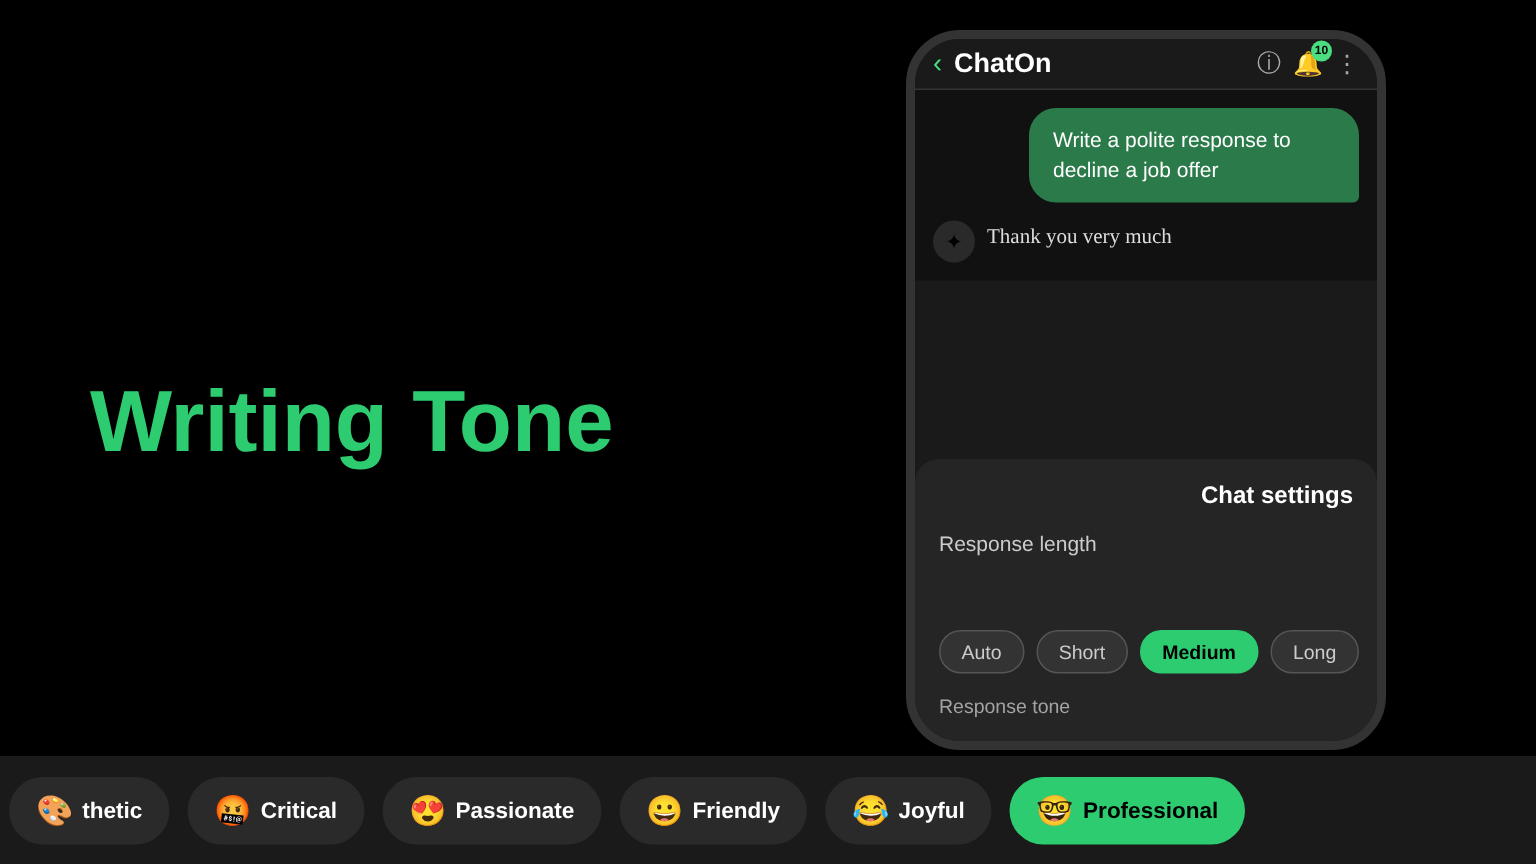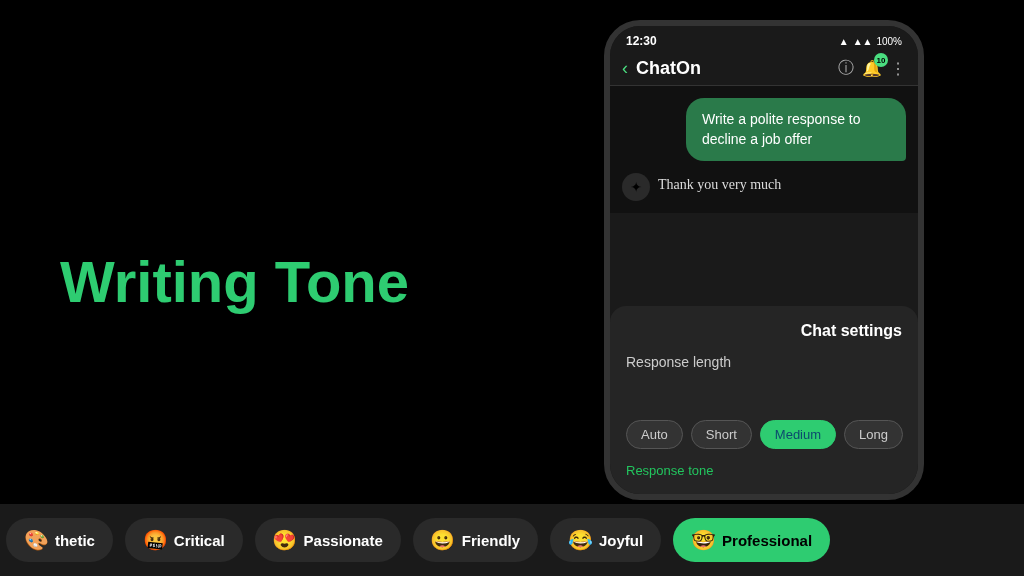--- a/index.html
+++ b/index.html
@@ -191,26 +191,26 @@
       border-radius: 20px;
       border: 1px solid #555;
       background: #333;
       color: #ccc;
       font-size: 13px;
       cursor: pointer;
       margin-top: 40px;
     }
     .len-btn.active {
       background: #2ecc71;
-      color: #0c4a6e;
+      color: #000000;
       border-color: #2ecc71;
-      font-weight: 400;
+      font-weight: 700;
     }
     .tone-label {
-      color: #22c55e;
+      color: #a3a3a3;
       font-size: 13px;
     }
 
     
     .tone-bar {
       position: absolute;
       bottom: 0;
       left: 0;
       right: 0;
       height: 72px;
@@ -248,28 +248,20 @@
 </head>
 <body>
 
 <div class="left-content">
   <div class="headline-green">Writing Tone</div>
 </div>
 
 <div class="phone-container">
   <div class="phone-outer">
 
-    <div class="status-bar">
-      <span class="status-time">12:30</span>
-      <div class="status-icons">
-        <span>▲</span>
-        <span>▲▲</span>
-        <span>100%</span>
-      </div>
-    </div>
 
     <div class="app-header">
       <span class="back-arrow">‹</span>
       <span class="app-title">ChatOn</span>
       <div class="header-icons">
         <span>ⓘ</span>
         <span class="notif-badge">
           🔔
           <span class="badge-num">10</span>
         </span>

